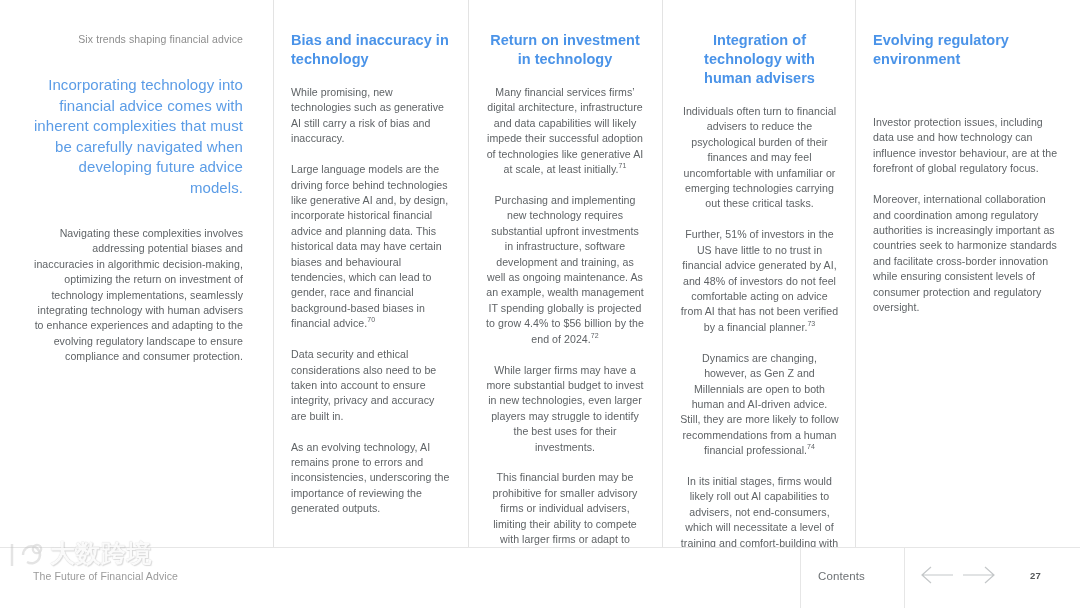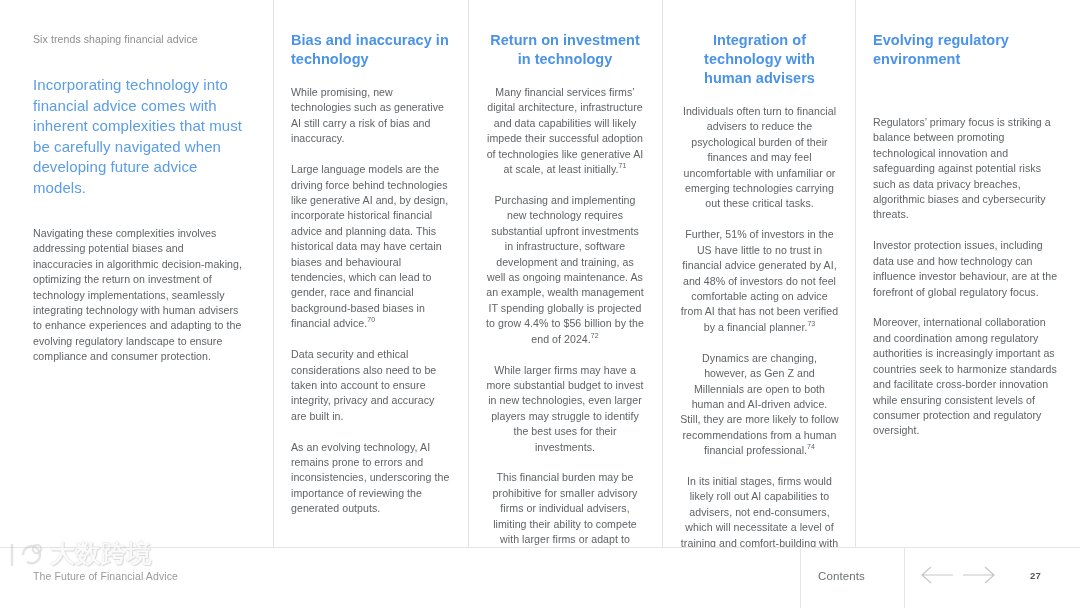--- a/index.html
+++ b/index.html
@@ -29,21 +29,21 @@
     left: 0;
     top: 0;
     width: 1080px;
     height: 548px;
     display: flex;
   }
   .col {
     position: relative;
     box-sizing: border-box;
   }
-  .col-1 { width: 273px; padding: 31px 30px 8px 33px; }
+  .col-1 { width: 273px; padding: 31px 30px 8px 33px; text-align: right; }
   .col-2 { width: 195px; padding: 31px 18px 0 18px; }
   .col-3 { width: 194px; padding: 31px 18px 0 18px; text-align: center; }
   .col-4 { width: 193px; padding: 31px 16px 0 18px; text-align: center; }
   .col-5 { width: 225px; padding: 31px 22px 0 18px; }
 
   
   .col-2::before, .col-3::before, .col-4::before, .col-5::before {
     content: "";
     position: absolute;
     left: 0;
@@ -229,21 +229,20 @@
     <div class="col col-4">
       <h2 class="heading">Integration of technology with human advisers</h2>
       <p class="body"><span>Individuals often turn to financial advisers to reduce the psychological burden of their finances and may feel uncomfortable with unfamiliar or emerging technologies carrying out these critical tasks.</span><sup></sup></p>
       <p class="body"><span>Further, 51% of investors in the US have little to no trust in financial advice generated by AI, and 48% of investors do not feel comfortable acting on advice from AI that has not been verified by a financial planner.</span><sup>73</sup></p>
       <p class="body"><span>Dynamics are changing, however, as Gen Z and Millennials are open to both human and AI-driven advice. Still, they are more likely to follow recommendations from a human financial professional.</span><sup>74</sup></p>
       <p class="body"><span>In its initial stages, firms would likely roll out AI capabilities to advisers, not end-consumers, which will necessitate a level of training and comfort-building with the workforce.</span><sup></sup></p>
     </div>
 
     <div class="col col-5">
       <h2 class="heading sp">Evolving regulatory environment</h2>
-      <p class="body"><span>Regulators’ primary focus is striking a balance between promoting technological innovation and safeguarding against potential risks such as data privacy breaches, algorithmic biases and cybersecurity threats.</span><sup></sup></p>
       <p class="body"><span>Investor protection issues, including data use and how technology can influence investor behaviour, are at the forefront of global regulatory focus.</span><sup></sup></p>
       <p class="body"><span>Moreover, international collaboration and coordination among regulatory authorities is increasingly important as countries seek to harmonize standards and facilitate cross-border innovation while ensuring consistent levels of consumer protection and regulatory oversight.</span><sup></sup></p>
     </div>
 
   </div>
 
   <div class="footer-rule"></div>
   <div class="footer"></div>
   <div class="fdiv fdiv-a"></div>
   <div class="fdiv fdiv-b"></div>

